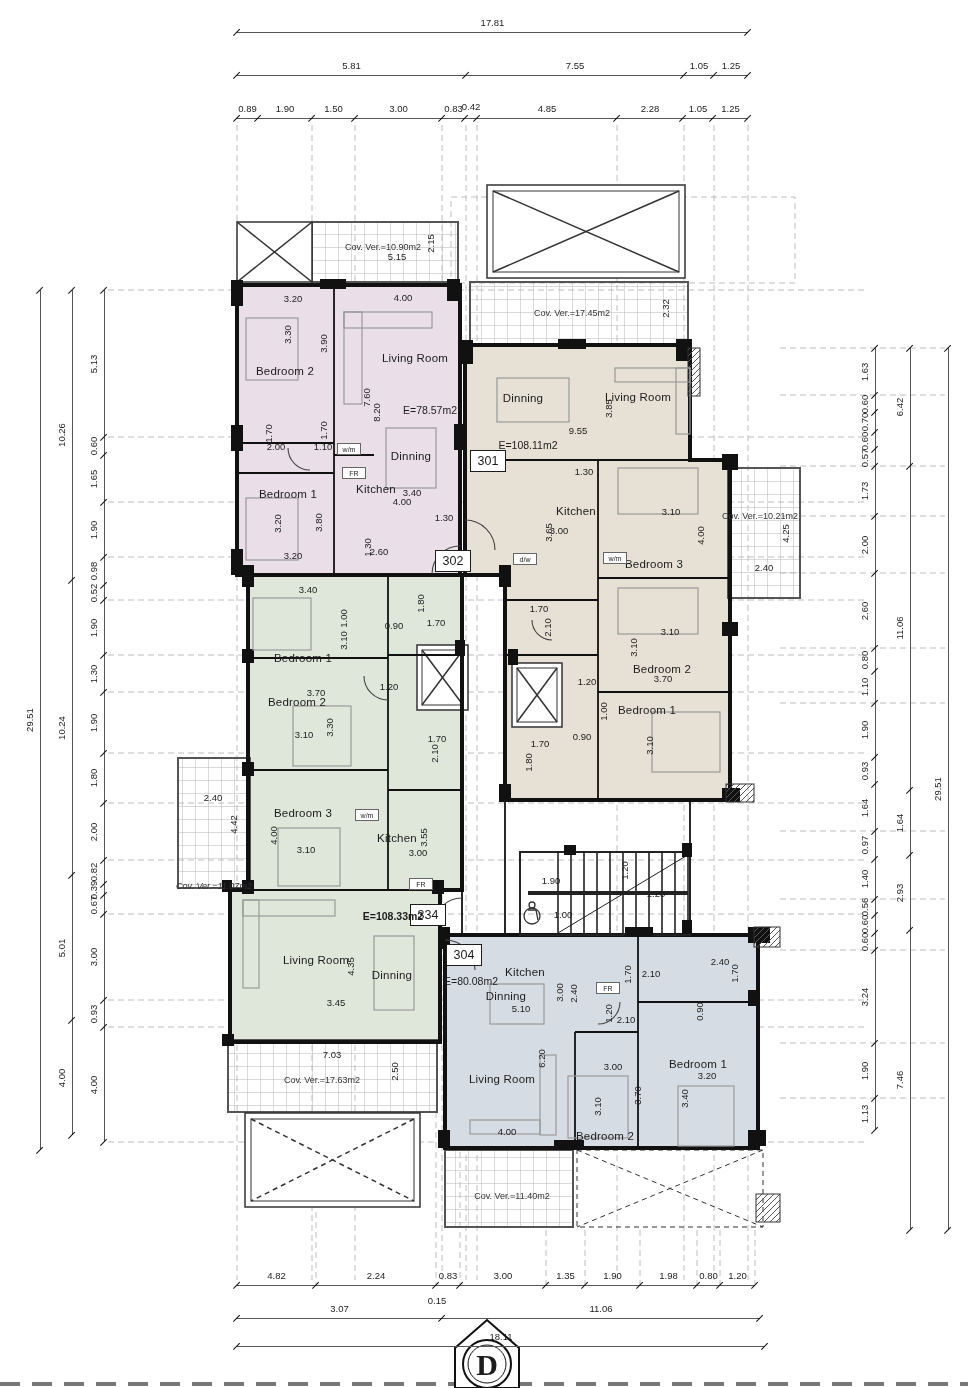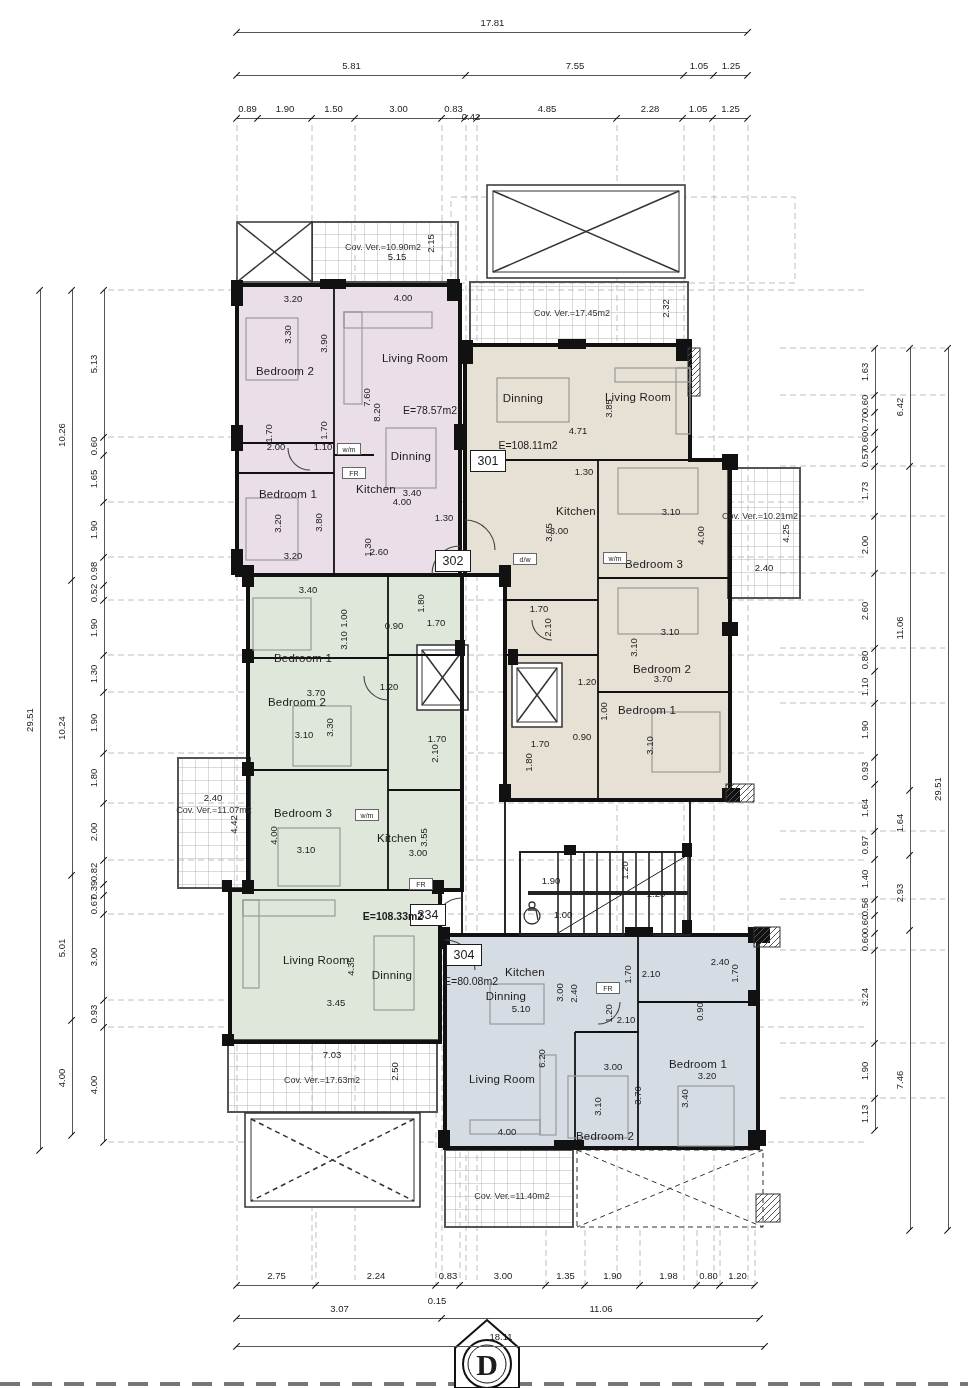--- a/index.html
+++ b/index.html
@@ -304,37 +304,37 @@
     <div class="dimtick" style="left: 476.3px; top: 113.5px;"></div>
     <div class="dimtick" style="left: 616.3px; top: 113.5px;"></div>
     <div class="dimtick" style="left: 682.3px; top: 113.5px;"></div>
     <div class="dimtick" style="left: 712.3px; top: 113.5px;"></div>
     <div class="dimtick" style="left: 747.3px; top: 113.5px;"></div>
     <div class="lbl dim" style="left: 225.5px; top: 103px; width: 44px; height: 12px;">0.89</div>
     <div class="lbl dim" style="left: 263px; top: 103px; width: 44px; height: 12px;">1.90</div>
     <div class="lbl dim" style="left: 311.5px; top: 103px; width: 44px; height: 12px;">1.50</div>
     <div class="lbl dim" style="left: 376.5px; top: 103px; width: 44px; height: 12px;">3.00</div>
     <div class="lbl dim" style="left: 431.5px; top: 103px; width: 44px; height: 12px;">0.83</div>
-    <div class="lbl dim" style="left: 449px; top: 111px; width: 44px; height: 12px;">0.42</div>
+    <div class="lbl dim" style="left: 449px; top: 101px; width: 44px; height: 12px;">0.42</div>
     <div class="lbl dim" style="left: 525px; top: 103px; width: 44px; height: 12px;">4.85</div>
     <div class="lbl dim" style="left: 628px; top: 103px; width: 44px; height: 12px;">2.28</div>
     <div class="lbl dim" style="left: 676px; top: 103px; width: 44px; height: 12px;">1.05</div>
     <div class="lbl dim" style="left: 708.5px; top: 103px; width: 44px; height: 12px;">1.25</div>
     <div class="dimline" style="left: 237px; top: 1285px; width: 518px; height: 1px;"></div>
     <div class="dimtick" style="left: 236.3px; top: 1280.5px;"></div>
     <div class="dimtick" style="left: 315.3px; top: 1280.5px;"></div>
     <div class="dimtick" style="left: 435.3px; top: 1280.5px;"></div>
     <div class="dimtick" style="left: 459.3px; top: 1280.5px;"></div>
     <div class="dimtick" style="left: 545.3px; top: 1280.5px;"></div>
     <div class="dimtick" style="left: 584.3px; top: 1280.5px;"></div>
     <div class="dimtick" style="left: 639.3px; top: 1280.5px;"></div>
     <div class="dimtick" style="left: 696.3px; top: 1280.5px;"></div>
     <div class="dimtick" style="left: 719.3px; top: 1280.5px;"></div>
     <div class="dimtick" style="left: 754.3px; top: 1280.5px;"></div>
-    <div class="lbl dim" style="left: 254.5px; top: 1270px; width: 44px; height: 12px;">2.75</div>
+    <div class="lbl dim" style="left: 254.5px; top: 1270px; width: 44px; height: 12px;">4.82</div>
     <div class="lbl dim" style="left: 354px; top: 1270px; width: 44px; height: 12px;">2.24</div>
     <div class="lbl dim" style="left: 426px; top: 1270px; width: 44px; height: 12px;">0.83</div>
     <div class="lbl dim" style="left: 481px; top: 1270px; width: 44px; height: 12px;">3.00</div>
     <div class="lbl dim" style="left: 543.5px; top: 1270px; width: 44px; height: 12px;">1.35</div>
     <div class="lbl dim" style="left: 590.5px; top: 1270px; width: 44px; height: 12px;">1.90</div>
     <div class="lbl dim" style="left: 646.5px; top: 1270px; width: 44px; height: 12px;">1.98</div>
     <div class="lbl dim" style="left: 686.5px; top: 1270px; width: 44px; height: 12px;">0.80</div>
     <div class="lbl dim" style="left: 715.5px; top: 1270px; width: 44px; height: 12px;">1.20</div>
     <div class="dimline" style="left: 237px; top: 1318px; width: 523px; height: 1px;"></div>
     <div class="dimtick" style="left: 236.3px; top: 1313.5px;"></div>
@@ -481,21 +481,21 @@
     <div class="lbl dim rot" style="left: 255px; top: 516.5px; width: 44px; height: 13px;">3.20</div>
     <div class="lbl dim" style="left: 271px; top: 549.5px; width: 44px; height: 13px;">3.20</div>
     <div class="lbl dim rot" style="left: 345px; top: 540.5px; width: 44px; height: 13px;">1.30</div>
     <div class="lbl dim" style="left: 357px; top: 545.5px; width: 44px; height: 13px;">2.60</div>
     <div class="lbl fix" style="left: 337px; top: 443px; width: 20px; height: 10px;">w/m</div>
     <div class="lbl fix" style="left: 342px; top: 467px; width: 20px; height: 10px;">FR</div>
     <div class="lbl cov" style="left: 517px; top: 306.5px; width: 110px; height: 13px;">Cov. Ver.=17.45m2</div>
     <div class="lbl dim rot" style="left: 643px; top: 301.5px; width: 44px; height: 13px;">2.32</div>
     <div class="lbl room" style="left: 481px; top: 392.5px; width: 84px; height: 13px;">Dinning</div>
     <div class="lbl room" style="left: 596px; top: 391.5px; width: 84px; height: 13px;">Living Room</div>
-    <div class="lbl dim" style="left: 556px; top: 424.5px; width: 44px; height: 13px;">4.71</div>
+    <div class="lbl dim" style="left: 556px; top: 424.5px; width: 44px; height: 13px;">9.55</div>
     <div class="lbl dim rot" style="left: 586px; top: 401.5px; width: 44px; height: 13px;">3.85</div>
     <div class="lbl dim" style="left: 562px; top: 465.5px; width: 44px; height: 13px;">1.30</div>
     <div class="lbl room" style="left: 534px; top: 505.5px; width: 84px; height: 13px;">Kitchen</div>
     <div class="lbl dim rot" style="left: 526px; top: 525.5px; width: 44px; height: 13px;">3.65</div>
     <div class="lbl dim" style="left: 537px; top: 524.5px; width: 44px; height: 13px;">3.00</div>
     <div class="lbl room" style="left: 612px; top: 558.5px; width: 84px; height: 13px;">Bedroom 3</div>
     <div class="lbl dim" style="left: 649px; top: 505.5px; width: 44px; height: 13px;">3.10</div>
     <div class="lbl dim rot" style="left: 678px; top: 528.5px; width: 44px; height: 13px;">4.00</div>
     <div class="lbl cov" style="left: 705px; top: 509.5px; width: 110px; height: 13px;">Cov. Ver.=10.21m2</div>
     <div class="lbl dim rot" style="left: 763px; top: 526.5px; width: 44px; height: 13px;">4.25</div>
@@ -526,21 +526,21 @@
     <div class="lbl dim" style="left: 372px; top: 619.5px; width: 44px; height: 13px;">0.90</div>
     <div class="lbl dim rot" style="left: 398px; top: 596.5px; width: 44px; height: 13px;">1.80</div>
     <div class="lbl dim" style="left: 414px; top: 616.5px; width: 44px; height: 13px;">1.70</div>
     <div class="lbl room" style="left: 255px; top: 696.5px; width: 84px; height: 13px;">Bedroom 2</div>
     <div class="lbl dim" style="left: 294px; top: 686.5px; width: 44px; height: 13px;">3.70</div>
     <div class="lbl dim" style="left: 367px; top: 680.5px; width: 44px; height: 13px;">1.20</div>
     <div class="lbl dim" style="left: 282px; top: 728.5px; width: 44px; height: 13px;">3.10</div>
     <div class="lbl dim rot" style="left: 307px; top: 720.5px; width: 44px; height: 13px;">3.30</div>
     <div class="lbl dim" style="left: 415px; top: 732.5px; width: 44px; height: 13px;">1.70</div>
     <div class="lbl dim rot" style="left: 412px; top: 746.5px; width: 44px; height: 13px;">2.10</div>
-    <div class="lbl cov" style="left: 159px; top: 804px; width: 110px; height: 13px;">Cov. Ver.=11.07m2</div>
+    <div class="lbl cov" style="left: 159px; top: 880px; width: 110px; height: 13px; font-style: italic;">Cov. Ver.=11.07m2</div>
     <div class="lbl dim" style="left: 191px; top: 791.5px; width: 44px; height: 13px;">2.40</div>
     <div class="lbl dim rot" style="left: 211px; top: 817.5px; width: 44px; height: 13px;">4.42</div>
     <div class="lbl room" style="left: 261px; top: 807.5px; width: 84px; height: 13px;">Bedroom 3</div>
     <div class="lbl dim rot" style="left: 251px; top: 828.5px; width: 44px; height: 13px;">4.00</div>
     <div class="lbl dim" style="left: 284px; top: 843.5px; width: 44px; height: 13px;">3.10</div>
     <div class="lbl room" style="left: 355px; top: 832.5px; width: 84px; height: 13px;">Kitchen</div>
     <div class="lbl dim rot" style="left: 401px; top: 830.5px; width: 44px; height: 13px;">3.55</div>
     <div class="lbl dim" style="left: 396px; top: 846.5px; width: 44px; height: 13px;">3.00</div>
     <div class="lbl fix" style="left: 355px; top: 809px; width: 20px; height: 10px;">w/m</div>
     <div class="lbl fix" style="left: 409px; top: 878px; width: 20px; height: 10px;">FR</div>

